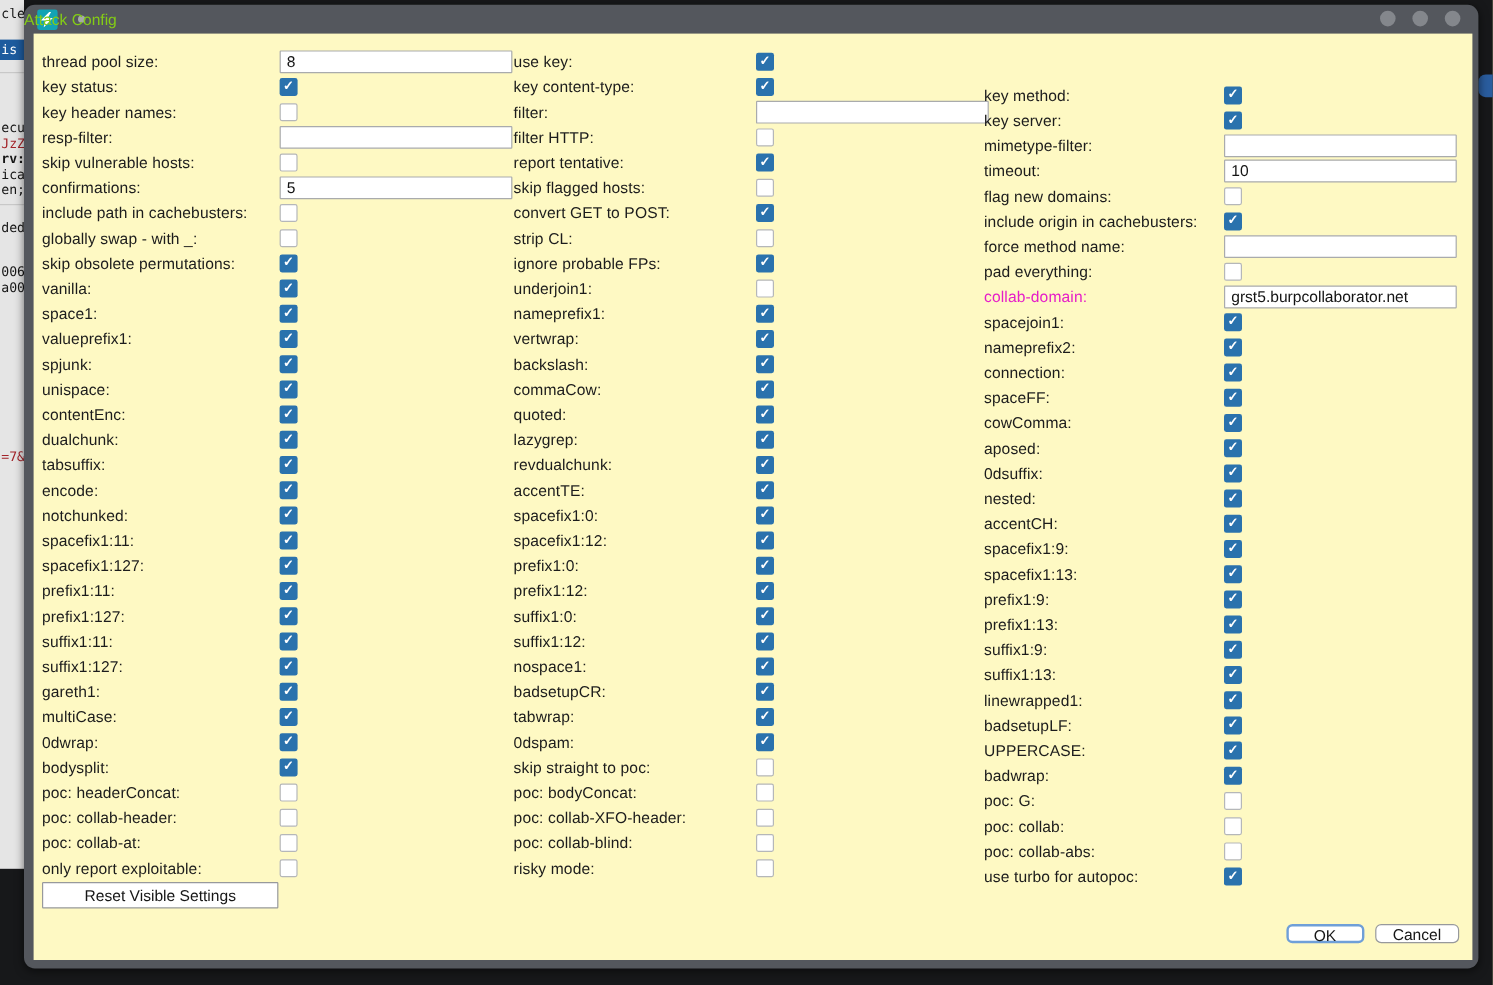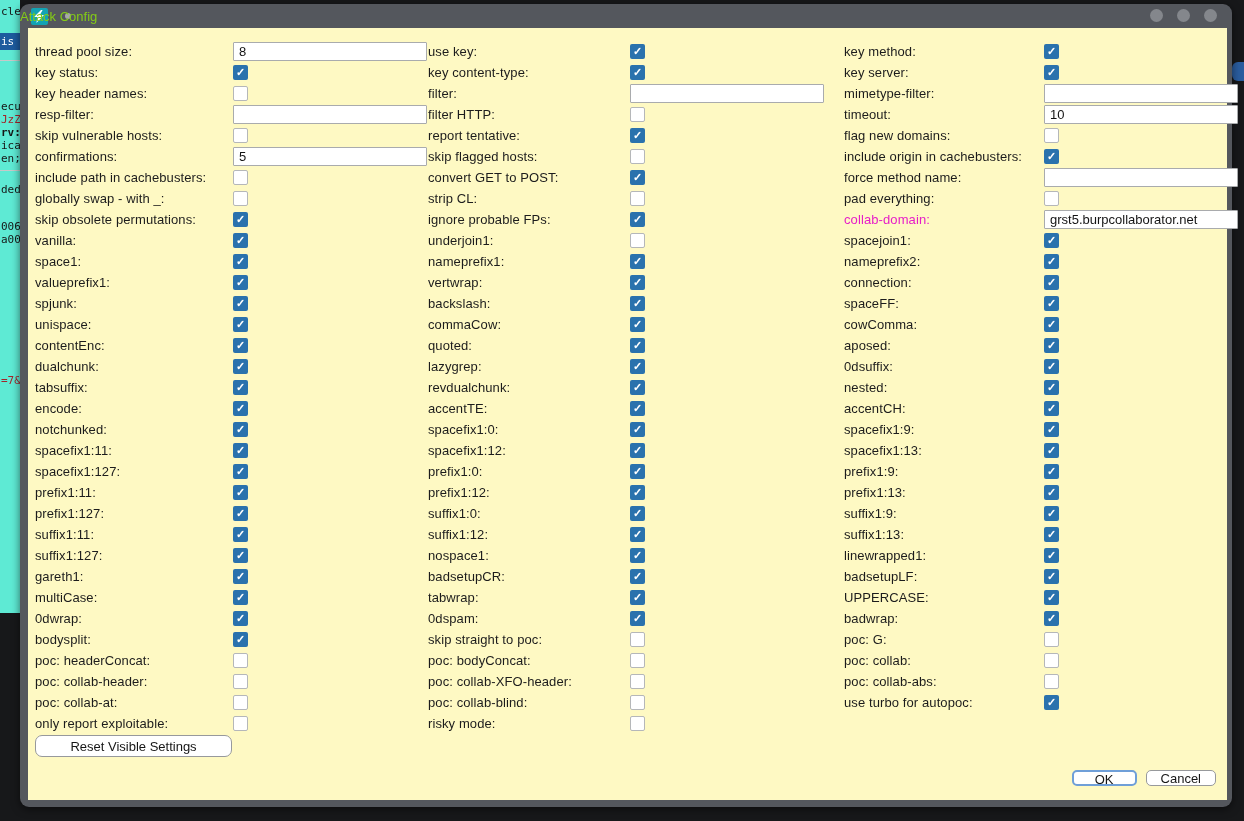--- a/index.html
+++ b/index.html
@@ -1,21 +1,21 @@
 <!DOCTYPE html>
 <html><head>
 <meta charset="utf-8">
 <style>
   html,body{margin:0;padding:0;}
   body{
     width:1244px;height:821px;position:relative;overflow:hidden;
     background:#17181a;font-family:"Liberation Sans",sans-serif;
   }
   
-  .left-strip{position:absolute;left:0;top:0;width:20px;height:613px;background:#5eead4;}
+  .left-strip{position:absolute;left:0;top:0;width:20px;height:724px;background:#e5e5e5;}
   .frag{position:absolute;left:1px;font:11px "DejaVu Sans Mono",monospace;color:#161616;white-space:nowrap;}
   .frag.red{color:#a3242a;}
   .frag.selected{left:0;width:20px;background:#1d5b9e;color:#fff;padding:2px 0 2px 1px;}
   .frag.divider{left:0;width:20px;height:0;border-top:1px solid #c8c8c8;}
   .right-frag{position:absolute;right:0;top:62px;width:12px;height:19px;background:#2a5d9f;border-radius:6px 0 0 6px;}
 
   
   .frame{position:absolute;left:20px;top:4px;width:1212px;height:803px;background:#54575d;border-radius:9px;box-shadow:0 2px 8px rgba(0,0,0,.55);}
   .titlebar{position:relative;height:24px;display:flex;align-items:center;}
   .app-icon{width:17px;height:17px;margin-left:11px;background:#12a3b4;border-radius:2px;display:flex;align-items:center;justify-content:center;flex:none;}
@@ -23,37 +23,37 @@
   .tb-title{position:absolute;left:0;right:0;text-align:left;color:#84cc16;font-size:13px;pointer-events:none;}
   .tb-controls{position:absolute;right:15px;top:5px;display:flex;gap:14px;}
   .tb-circle{width:13px;height:13px;border-radius:50%;background:#84878c;}
 
   .content{position:absolute;left:8px;top:24px;width:1199px;height:772px;background:#fef9c3;}
 
   
   .col{position:absolute;top:13px;}
   .col-1{left:7px;}
   .col-2{left:400px;}
-  .col-3{left:816px;}
+  .col-3{left:792px;margin-top:28px;}
   .row{display:flex;align-items:center;height:21px;}
   .lbl{width:198px;flex:none;font-size:13px;color:#1c1c1c;letter-spacing:.1px;}
   .col-2 .lbl{width:202px;}
   .col-3 .lbl{width:200px;}
   .lbl.accent{color:#e61ec8;}
   .ctrl{width:194px;display:flex;align-items:center;}
   .cb{width:15px;height:15px;box-sizing:border-box;border-radius:2px;flex:none;cursor:default;}
   .cb.checked{background:#2a72ad;display:flex;align-items:center;justify-content:center;}
   .cb.checked::after{content:"✓";color:#fff;font-size:11px;font-weight:bold;line-height:1;}
   .cb.unchecked{background:#fff;border:1px solid #b5b7b9;}
   .ti{width:194px;height:19px;box-sizing:border-box;border:1px solid #a9abad;border-radius:1px;
       font:13px "Liberation Sans",sans-serif;color:#141414;padding:0 5px;outline:none;background:#fff;}
 
   
   .reset-btn{position:absolute;left:7px;top:707px;width:197px;height:22px;background:#fff;
-      border:1px solid #97999c;border-radius:7px;font:13px "Liberation Sans",sans-serif;color:#161616;}
+      border:1px solid #97999c;border-radius:1px;font:13px "Liberation Sans",sans-serif;color:#161616;}
   .footer-btns{position:absolute;right:11px;top:742px;display:flex;gap:9px;}
   .btn{height:16px;background:#fff;border:1px solid #97999c;border-radius:5px;
       font:13px "Liberation Sans",sans-serif;color:#161616;padding:0 14px;}
   .btn.ok{border:2px solid #6f9fd8;padding:0 21px;}
 </style>
 </head>
 <body>
 
 <div class="left-strip">
     <span class="frag plain" style="top: 5px;">cle</span>

